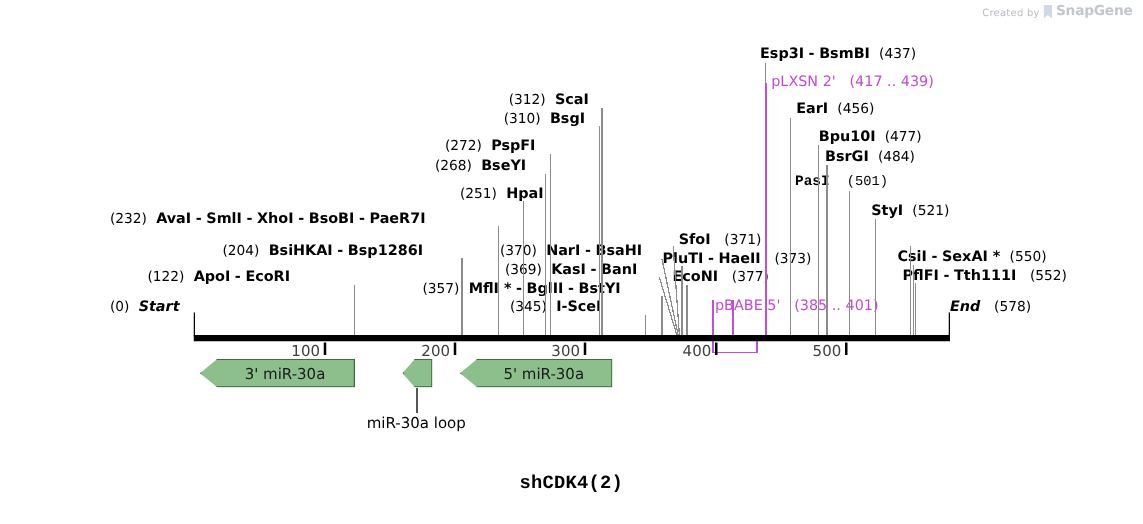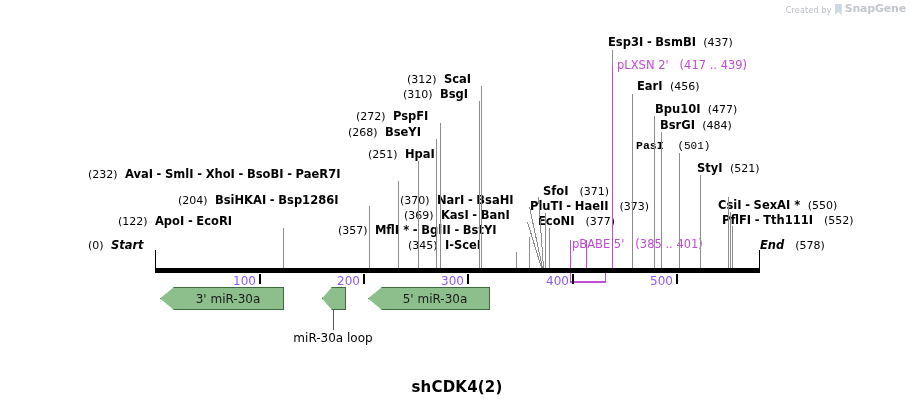--- a/index.html
+++ b/index.html
@@ -45,38 +45,38 @@
   .startend .se{font-weight:bold;font-style:italic;}
   .startend .pos{font-size:11px;}
 
   
   #backbone{position:absolute;left:155px;top:268px;width:605px;height:5px;background:#000;}
   #startcap{position:absolute;left:155px;top:250px;width:1px;height:19px;background:#000;}
   #endcap{position:absolute;left:759px;top:250px;width:1px;height:19px;background:#000;}
 
   
   .rtick{position:absolute;background:#000;width:2px;height:10px;top:274px;}
-  .rnum{position:absolute;top:274px;font-size:12px;color:#8b5cf6;transform:translateX(-100%);padding-right:2px;}
+  .rnum{position:absolute;top:274px;font-size:12px;color:#404040;transform:translateX(-100%);padding-right:2px;}
 
   
   .arrow{
     position:absolute;height:23px;
     background:#8cbf8c;
     border:1px solid #3d6b3d;
     box-sizing:border-box;
     display:flex;align-items:center;justify-content:center;
     font-size:12px;color:#1a1a1a;
     clip-path:polygon(0% 50%, 14px 0%, 100% 0%, 100% 100%, 14px 100%);
   }
   .arrow.small{clip-path:polygon(0% 50%, 10px 0%, 100% 0%, 100% 100%, 10px 100%);}
   .arrow span{padding-left:12px;}
 
   
   #title{
-    position:absolute;left:0;right:0;top:378px;text-align:center;
+    position:absolute;left:0;right:0;top:378px;text-align:center;font-family:Liberation Mono, monospace;
   }
   #title .tname{font-size:15px;font-weight:bold;color:#000;letter-spacing:.2px;}
   #title .tlen{font-size:12px;color:#000;margin-top:2px;}
 </style>
 </head>
 <body>
 
 <div id="stage">
 
   <div id="watermark">

